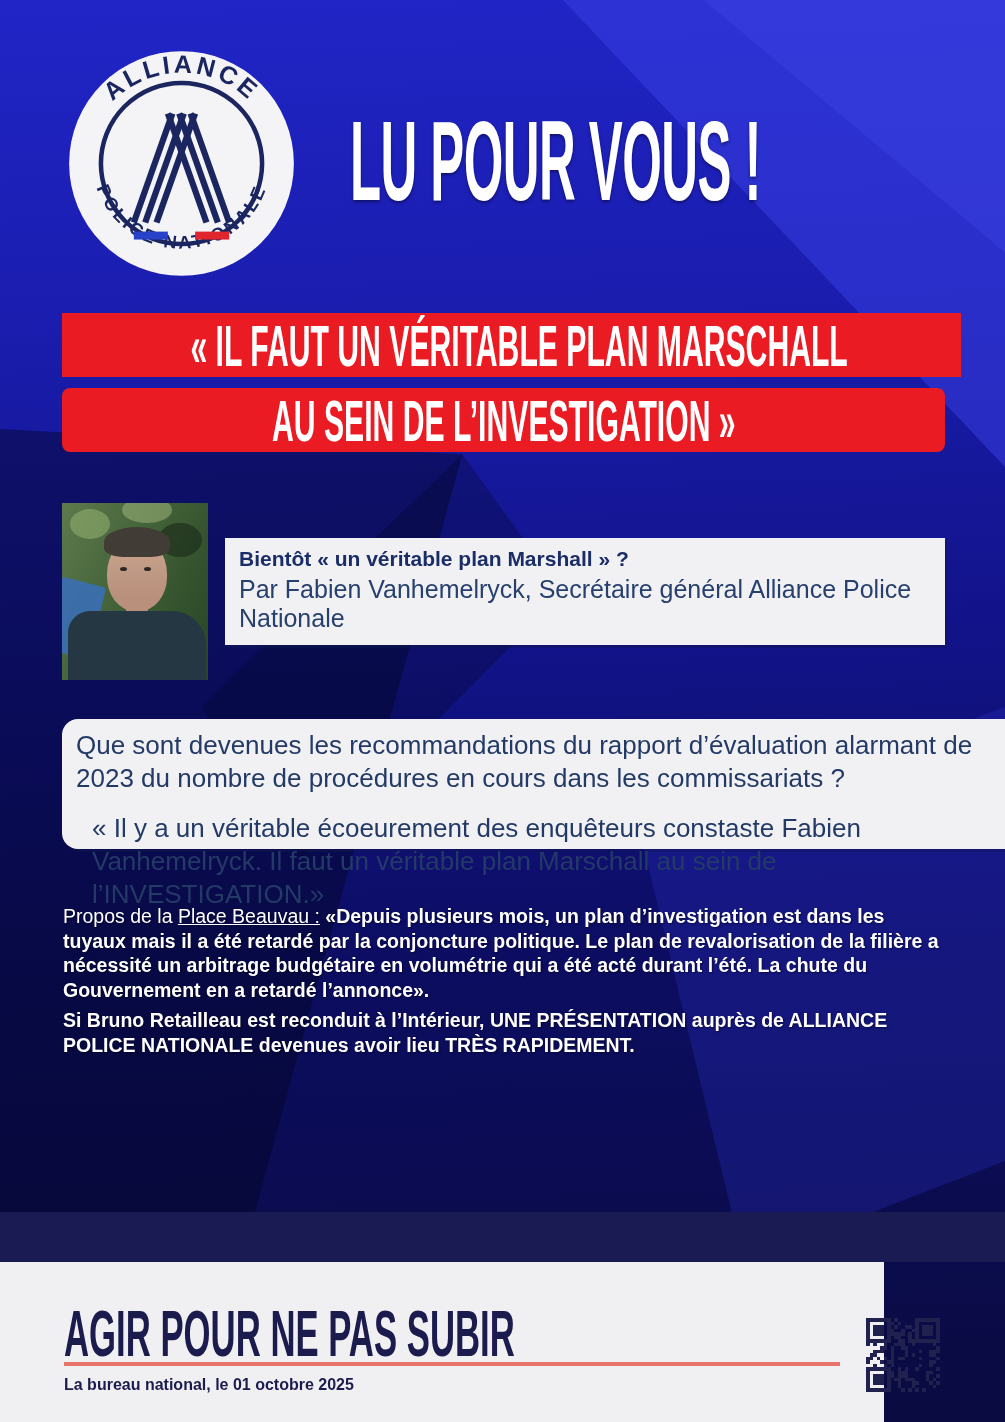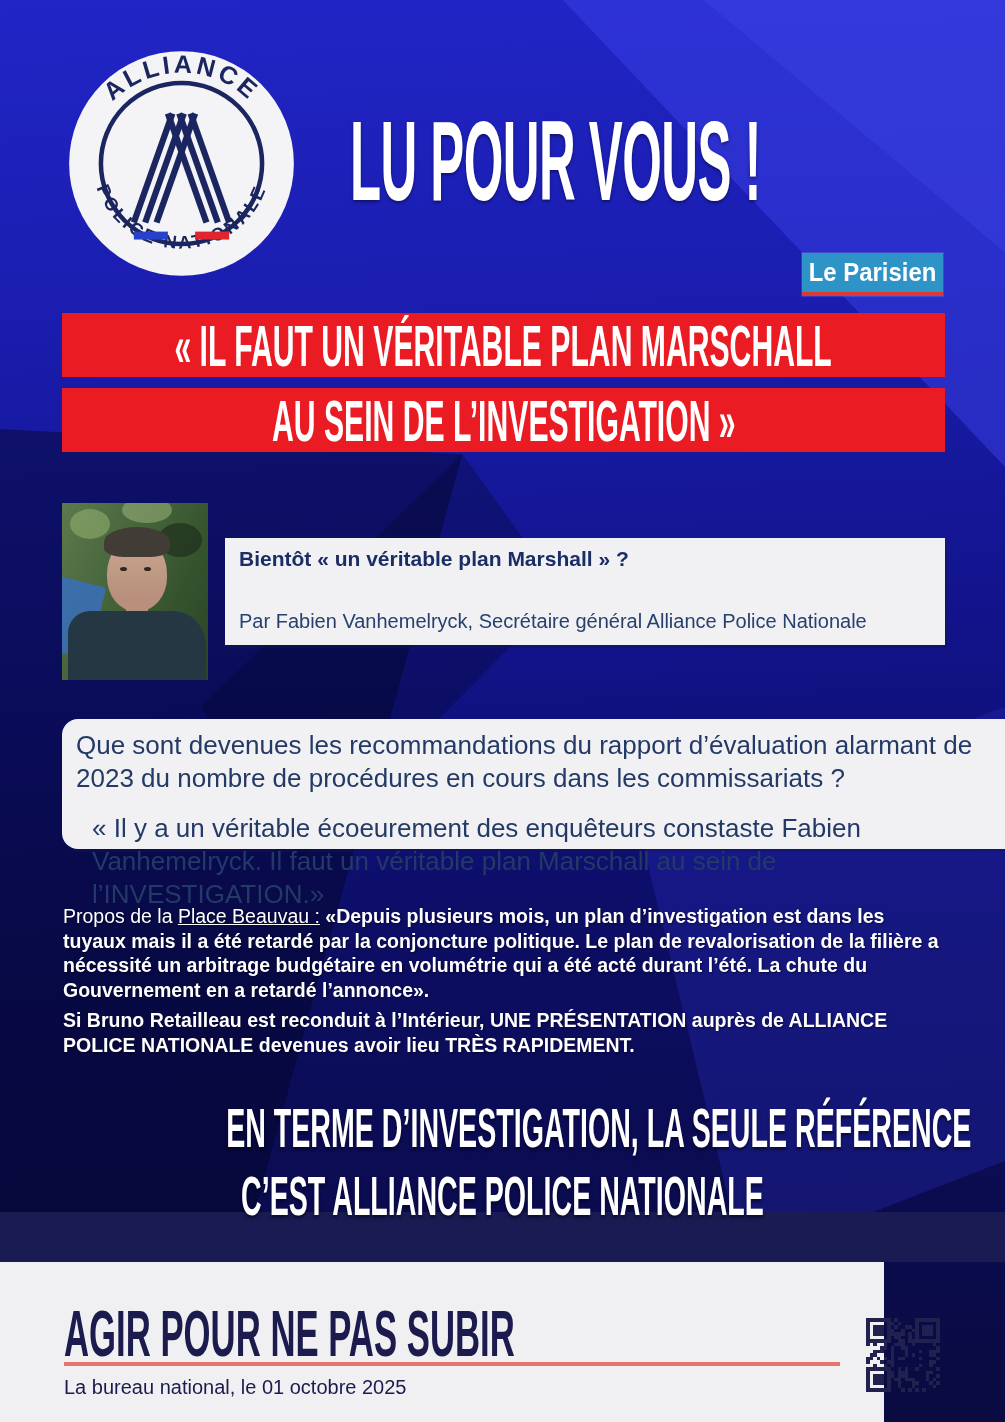--- a/index.html
+++ b/index.html
@@ -20,21 +20,21 @@
               letter-spacing:-1px;white-space:nowrap;transform:scale(.53,1.18);transform-origin:left top;
               text-shadow:0 2px 4px rgba(0,0,20,.45);}
   .parisien{position:absolute;left:802px;top:253px;width:141px;height:43px;background:#2e93c7;
             box-shadow:0 0 0 1px rgba(255,255,255,.12);}
   .parisien .lp-text{position:absolute;left:0;right:0;top:4px;text-align:center;color:#fff;
             font-weight:bold;font-size:26px;transform:scaleX(.92);white-space:nowrap;}
   .parisien .lp-rule{position:absolute;left:0;right:0;bottom:0;height:4px;background:#d93a35;}
   
   .bar{position:absolute;left:62px;width:883px;height:64px;background:#ea1b23;display:flex;
        align-items:center;justify-content:center;}
-  .bar1{top:313px;} .bar2{top:388px;}
+  .bar1{top:313px;padding-left:16px;} .bar2{top:388px;border-radius:8px;}
   .bar .bar-text{color:#fff;font-weight:bold;font-size:58px;white-space:nowrap;
        transform:scale(.52,1);transform-origin:center;letter-spacing:0;}
   
   .photo{position:absolute;left:62px;top:503px;width:146px;height:177px;overflow:hidden;
          background:linear-gradient(115deg,#5d7a4d 0%,#46643a 40%,#32512c 75%,#2a4526 100%);}
   .photo .blob1{position:absolute;left:8px;top:6px;width:40px;height:30px;border-radius:50%;background:#8fae6e;opacity:.6;}
   .photo .blob2{position:absolute;left:96px;top:20px;width:44px;height:34px;border-radius:50%;background:#1e2f1c;opacity:.7;}
   .photo .blob3{position:absolute;left:60px;top:-6px;width:50px;height:26px;border-radius:50%;background:#a3bb80;opacity:.5;}
   .photo .flag{position:absolute;left:-10px;top:78px;width:46px;height:74px;background:#3a6fb5;
          transform:rotate(14deg);border-radius:4px;opacity:.9;}
@@ -44,21 +44,21 @@
   .photo .head{position:absolute;left:45px;top:34px;width:60px;height:74px;border-radius:50% 50% 46% 46%;
          background:linear-gradient(180deg,#c9a48e 10%,#b8907c 80%);}
   .photo .hair{position:absolute;left:42px;top:24px;width:66px;height:30px;border-radius:50% 50% 30% 30%;
          background:#423c36;}
   .photo .eye{position:absolute;width:7px;height:4px;border-radius:50%;background:#2e2722;top:64px;}
   .photo .eye.l{left:58px;} .photo .eye.r{left:82px;}
   .white-box{background:#f1f1f4;color:#213864;box-shadow:2px 3px 0 rgba(16,22,80,.45);}
   .title-box{position:absolute;left:225px;top:538px;width:720px;height:107px;box-sizing:border-box;
              padding:9px 30px 12px 14px;display:flex;flex-direction:column;justify-content:space-between;}
   .title-box .tb-title{font-weight:bold;font-size:21px;color:#1b2d66;}
-  .title-box .tb-byline{font-size:20px;color:#27406e;}
+  .title-box .tb-byline{font-size:25px;color:#27406e;}
   .quote-box{position:absolute;left:62px;top:719px;width:961px;height:130px;box-sizing:border-box;
              padding:10px 14px;font-size:26px;line-height:1.28;color:#233a66;border-radius:16px;}
   .quote-box p{margin:0 0 14px 0;}
   .quote-box p:last-child{margin:16px;}
   
   .copy{position:absolute;left:63px;width:880px;color:#fff;font-size:19.5px;line-height:1.26;
         text-shadow:1px 1px 2px rgba(0,0,20,.55);}
   .copy-p1{top:898px;margin-top:6px;}
   .copy-p2{top:1008px;font-weight:bold;}
   .copy .reg{font-weight:normal;}
@@ -67,21 +67,21 @@
   
   .slogan{position:absolute;left:0;top:1096px;width:1005px;text-align:center;color:#fff;
           text-shadow:0 2px 4px rgba(0,0,20,.5);}
   .slogan .sl-line{font-weight:bold;font-size:52px;white-space:nowrap;transform:scale(.55,1.08);
           transform-origin:center;margin:2px 0 8px 0;}
   
   .footer{position:absolute;left:0;top:1262px;width:884px;height:160px;background:#f0f0f2;}
   .footer .f-slogan{position:absolute;left:64px;top:34px;color:#1b1b4e;font-weight:bold;font-size:62px;
           white-space:nowrap;transform:scale(.56,1.05);transform-origin:left top;}
   .footer .f-rule{position:absolute;left:64px;top:100px;width:776px;height:4px;background:#e8756b;}
-  .footer .f-date{position:absolute;left:64px;top:114px;color:#1b1b4e;font-weight:normal;font-size:20px;}
+  .footer .f-date{position:absolute;left:64px;top:114px;color:#1b1b4e;font-weight:bold;font-size:16px;}
   .qr{position:absolute;left:866px;top:56px;width:74px;height:74px;}
   #qr-grid{display:grid;grid-template-columns:repeat(21,3.5px);grid-auto-rows:3.5px;}
   #qr-grid i{display:block;}
   #qr-grid i.on{background:#20214f;}
 </style>
 </head>
 <body>
 
 <div class="page">
 
@@ -115,24 +115,20 @@
       <line x1="142" y1="152" x2="108" y2="56"></line>
       <line x1="132" y1="152" x2="98" y2="56"></line>
       <line x1="122" y1="152" x2="88" y2="56"></line>
     </g>
     <rect x="58" y="160" width="30" height="7" fill="#2741c8"></rect>
     <rect x="112" y="160" width="30" height="7" fill="#e0262c"></rect>
   </svg>
 
   <div class="main-title">LU POUR VOUS !</div>
 
-  <div class="parisien">
-    <div class="lp-text">Le Parisien</div>
-    <div class="lp-rule"></div>
-  </div>
 
   <div class="bar bar1">
     <div class="bar-text">« IL FAUT UN VÉRITABLE PLAN MARSCHALL</div>
   </div>
   <div class="bar bar2">
     <div class="bar-text">AU SEIN DE L’INVESTIGATION »</div>
   </div>
 
   <div class="photo">
     <div class="blob1"></div>
@@ -155,24 +151,20 @@
   <div class="white-box quote-box">
     <p>Que sont devenues les recommandations du rapport d’évaluation alarmant de 2023 du nombre de procédures en cours dans les commissariats ?</p>
     <p>« Il y a un véritable écoeurement des enquêteurs constaste Fabien Vanhemelryck. Il faut un véritable plan Marschall au sein de l’INVESTIGATION.»</p>
   </div>
 
   <div class="copy copy-p1">
     <span class="reg">Propos de la </span><span class="lnk">Place Beauvau :</span><span class="bld"> «Depuis plusieurs mois, un plan d’investigation est dans les tuyaux mais il a été retardé par la conjoncture politique. Le plan de revalorisation de la filière a nécessité un arbitrage budgétaire en volumétrie qui a été acté durant l’été. La chute du Gouvernement en a retardé l’annonce».</span>
   </div>
   <div class="copy copy-p2">Si Bruno Retailleau est reconduit à l’Intérieur, UNE PRÉSENTATION auprès de ALLIANCE POLICE NATIONALE devenues avoir lieu TRÈS RAPIDEMENT.</div>
 
-  <div class="slogan">
-    <div class="sl-line">EN TERME D’INVESTIGATION, LA SEULE RÉFÉRENCE</div>
-    <div class="sl-line">C’EST ALLIANCE POLICE NATIONALE</div>
-  </div>
 
   <div class="footer">
     <div class="f-slogan">AGIR POUR NE PAS SUBIR</div>
     <div class="f-rule"></div>
     <div class="f-date">La bureau national, le 01 octobre 2025</div>
     <div class="qr">
       <div id="qr-grid">
           <i class="on"></i>
           <i class="on"></i>
           <i class="on"></i>

